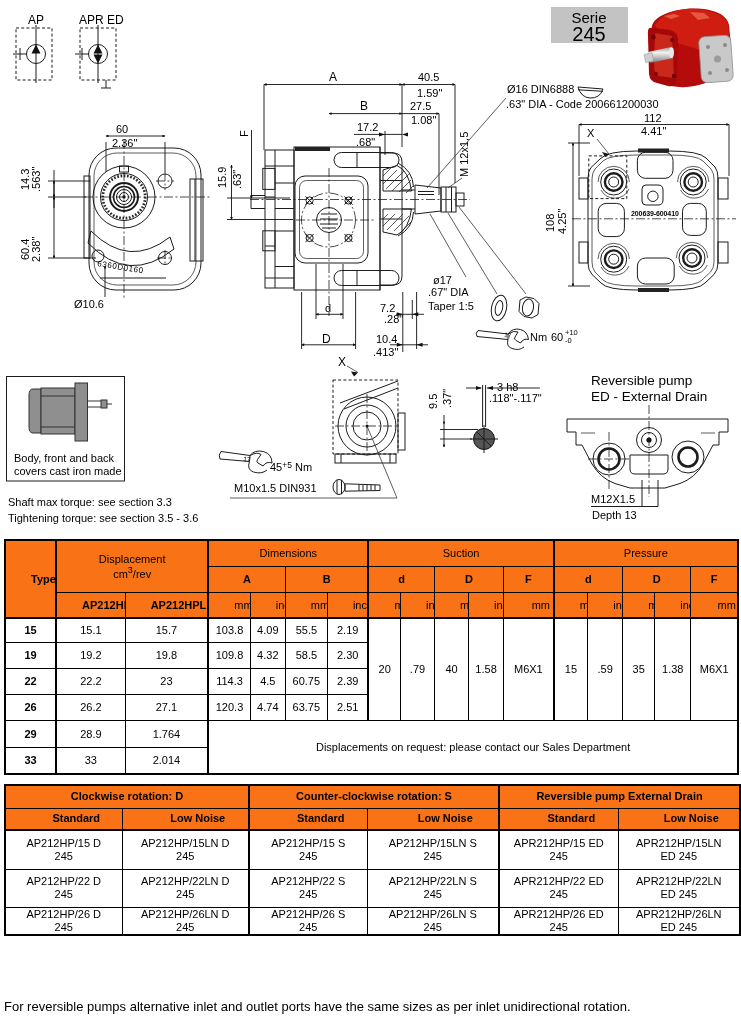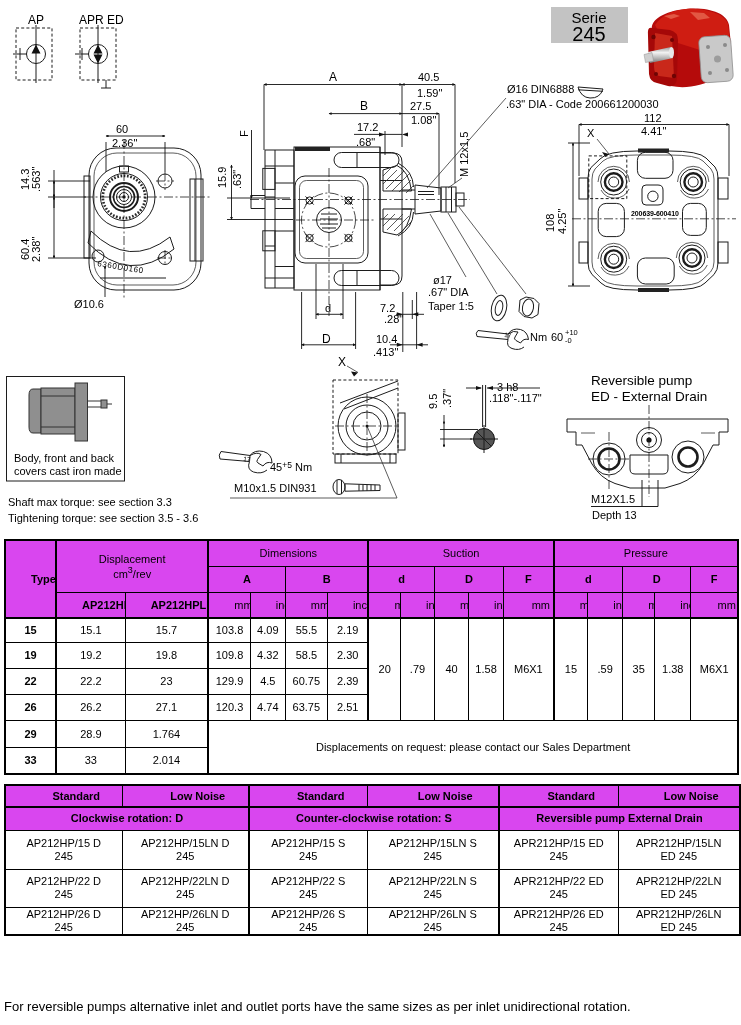--- a/index.html
+++ b/index.html
@@ -2,21 +2,21 @@
 <html><head>
 <meta charset="utf-8">
 <style>
   html,body{margin:0;padding:0;}
   body{width:741px;height:1025px;background:#fff;font-family:"Liberation Sans",sans-serif;color:#000;position:relative;overflow:hidden;}
   #draw{position:absolute;left:0;top:0;}
   table{border-collapse:collapse;table-layout:fixed;position:absolute;font-family:"Liberation Sans",sans-serif;border:2px solid #000;}
   .br2{border-right-width:2px !important;}
   .bb2{border-bottom-width:2px !important;padding-left:25px;}
   td{border:1px solid #000;text-align:center;vertical-align:middle;padding:0;overflow:hidden;}
-  .hd{background:#d946ef;}
+  .hd{background:#f97316;}
   #t1{left:4px;top:539px;width:735px;}
   #t1 td{font-size:11px;}
   #t2{left:4px;top:784px;width:735px;}
   #t2 td{font-size:11px;line-height:13px;}
   .b{font-weight:bold;}
   .f12{font-size:12px;}
   .f13{font-size:13px;}
   #foot{position:absolute;left:4px;top:999px;font-size:13px;}
 </style>
 </head>
@@ -524,21 +524,21 @@
         <td class="br2">19.8</td>
   <td>109.8</td>
         <td>4.32</td>
         <td>58.5</td>
         <td class="br2">2.30</td>
 </tr>
 <tr style="height:26px">
   <td class="b f13 br2">22</td>
         <td>22.2</td>
         <td class="br2">23</td>
-  <td>129.9</td>
+  <td>114.3</td>
         <td>4.5</td>
         <td>60.75</td>
         <td class="br2">2.39</td>
 </tr>
 <tr style="height:26px">
   <td class="b f13 br2">26</td>
         <td>26.2</td>
         <td class="br2">27.1</td>
   <td>120.3</td>
         <td>4.74</td>
@@ -562,32 +562,32 @@
 <table id="t2">
 <colgroup>
 <col style="width:117px">
       <col style="width:127px">
       <col style="width:118px">
 <col style="width:132px">
       <col style="width:119px">
       <col style="width:122px">
 </colgroup>
 <tbody>
-      <tr style="height:22px">
+      <tr style="height:23px">
+  <td class="hd b f12 br2" colspan="2">Clockwise rotation: D</td>
+  <td class="hd b f12 br2" colspan="2">Counter-clockwise rotation: S</td>
+  <td class="hd b f12" colspan="2">Reversible pump External Drain</td>
+</tr>
+<tr style="height:22px">
   <td class="hd b f12 bb2">Standard</td>
         <td class="hd b f12 bb2 br2">Low Noise</td>
   <td class="hd b f12 bb2">Standard</td>
         <td class="hd b f12 bb2 br2">Low Noise</td>
   <td class="hd b f12 bb2">Standard</td>
         <td class="hd b f12 bb2">Low Noise</td>
-</tr>
-<tr style="height:23px">
-  <td class="hd b f12 br2" colspan="2">Clockwise rotation: D</td>
-  <td class="hd b f12 br2" colspan="2">Counter-clockwise rotation: S</td>
-  <td class="hd b f12" colspan="2">Reversible pump External Drain</td>
 </tr>
 <tr style="height:39px">
   <td>AP212HP/15 D<br>245</td>
         <td class="br2">AP212HP/15LN D<br>245</td>
   <td>AP212HP/15 S<br>245</td>
         <td class="br2">AP212HP/15LN S<br>245</td>
   <td>APR212HP/15 ED<br>245</td>
         <td>APR212HP/15LN<br>ED 245</td>
 </tr>
 <tr style="height:38px">

